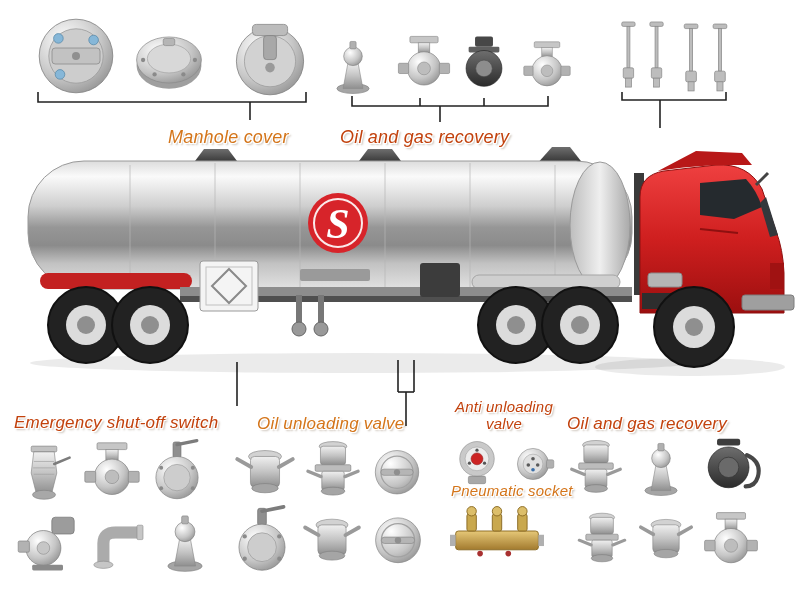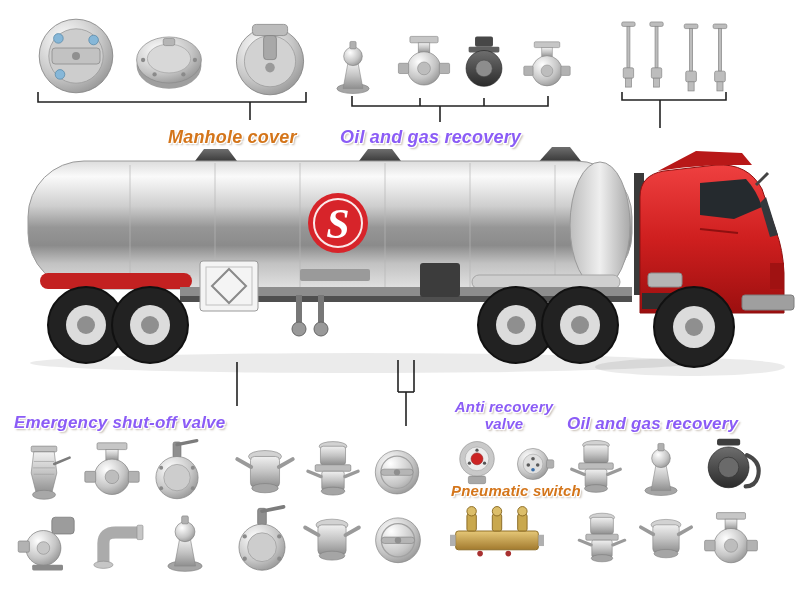--- a/index.html
+++ b/index.html
@@ -2,24 +2,24 @@
 <html><head>
 <meta charset="utf-8">
 <style>
   *{margin:0;padding:0;box-sizing:border-box}
   html,body{width:800px;height:600px;background:#fff;overflow:hidden;
     font-family:"Liberation Sans",sans-serif}
   .stage{position:relative;width:800px;height:600px;background:#fff}
   .part{position:absolute;display:block}
   .truck{position:absolute;left:0;top:145px;width:800px;height:235px}
   .lines{position:absolute;left:0;top:0;width:800px;height:600px;pointer-events:none}
-  .lbl{position:absolute;font-weight:bold;font-style:italic;white-space:nowrap;
+  .lbl{position:absolute;font-weight:normal;font-style:italic;white-space:nowrap;
     letter-spacing:.2px;
     text-shadow:-1px -1px 0 #fff,1px -1px 0 #fff,-1px 1px 0 #fff,1px 1px 0 #fff,2px 2px 2px rgba(90,60,30,.35)}
-  .lbl-red{color:#8b5cf6}
+  .lbl-red{color:#c2410c}
   .lbl-orange{color:#d4751a}
   .sz18{font-size:18px}
   .sz17{font-size:17px}
   .sz15{font-size:15px}
   .two-line{white-space:normal;text-align:center;line-height:1.1;width:104px}
 </style>
 </head>
 <body>
 
 <div class="stage">
@@ -347,26 +347,27 @@
       <line x1="756" y1="40" x2="768" y2="28" stroke="#444444" stroke-width="3"></line>
     </g>
 
     <g>
       <circle cx="694" cy="182" r="40" fill="#222222" stroke="#111111" stroke-width="2"></circle>
       <circle cx="694" cy="182" r="21" fill="#dcdcdc"></circle>
         <circle cx="694" cy="182" r="9" fill="#8f8f8f"></circle>
     </g>
   </svg>
 
-  <div class="lbl lbl-red sz17" style="left:14px;top:413px">Emergency shut-off valve</div>
+  <div class="lbl lbl-red sz17" style="left:14px;top:413px">Emergency shut-off switch</div>
+  <div class="lbl lbl-orange sz17" style="left:257px;top:414px">Oil unloading valve</div>
   <div class="lbl lbl-red sz15 two-line" style="left:452px;top:399px">
-    <div>Anti recovery</div>
+    <div>Anti unloading</div>
     <div>valve</div>
   </div>
-  <div class="lbl lbl-orange sz15" style="left:451px;top:482px">Pneumatic switch</div>
+  <div class="lbl lbl-orange sz15" style="left:451px;top:482px">Pneumatic socket</div>
   <div class="lbl lbl-red sz17" style="left:567px;top:414px">Oil and gas recovery</div>
 
   <svg class="part" style="left:12px;top:440px;width:64px;height:66px">
       <use href="#sym-footvalve"></use>
     </svg>
   <svg class="part" style="left:78px;top:436px;width:68px;height:68px">
       <use href="#sym-valve-b"></use>
     </svg>
   <svg class="part" style="left:144px;top:438px;width:66px;height:66px">
       <use href="#sym-butterfly"></use>

